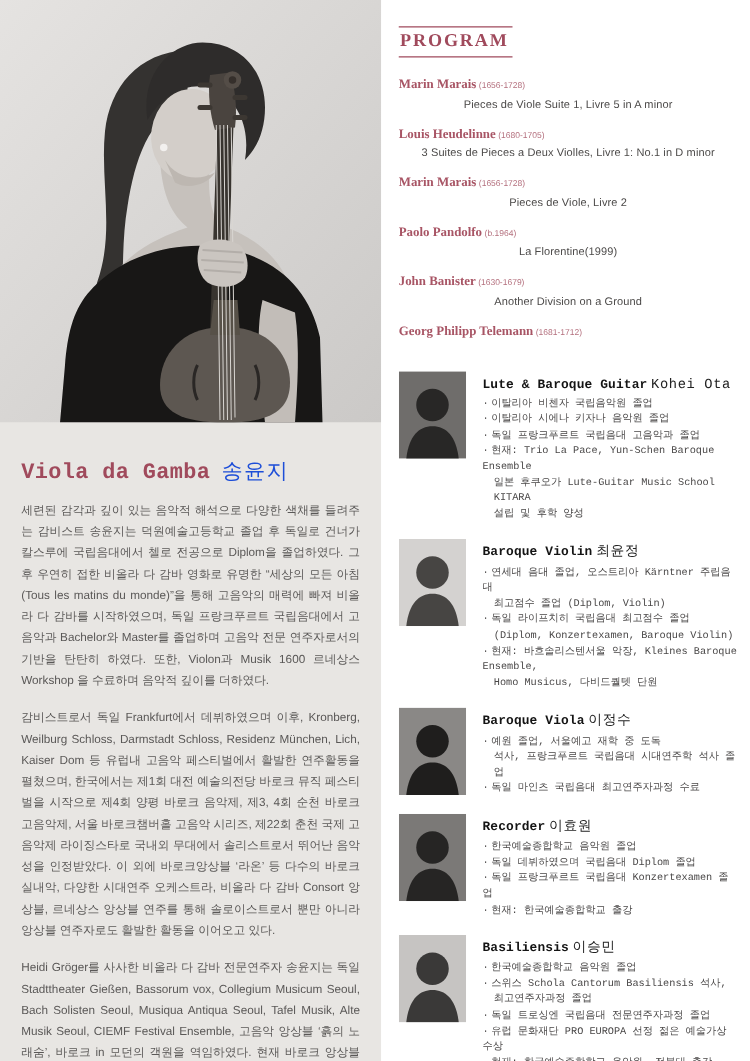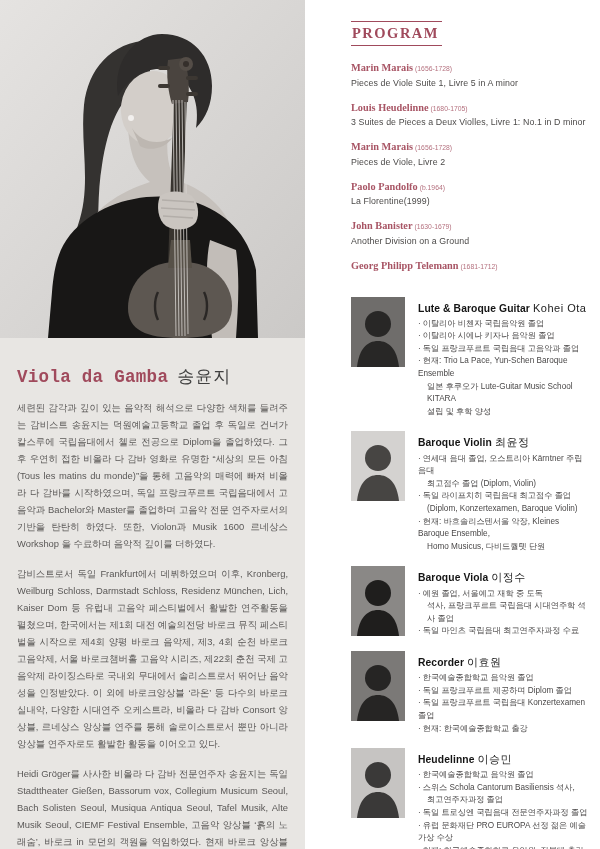--- a/index.html
+++ b/index.html
@@ -6,40 +6,40 @@
   .page{position:relative;width:600px;height:849px;background:#ffffff;overflow:hidden;
         font-family:"Liberation Sans","DejaVu Sans",sans-serif;display:flex;}
   
   .left{width:305px;height:849px;background:#e8e6e3;flex:0 0 auto;}
   .portrait{width:305px;height:338px;overflow:hidden;}
   .portrait svg{display:block;}
   .left-body{padding:16px 17px 0 17px;}
   h1.title{margin:0 0 10px 0;font-weight:normal;line-height:1.1;}
   .t-latin{font-family:Liberation Mono, monospace;font-weight:bold;
            font-size:17.5px;color:#a04a5c;letter-spacing:.3px;}
-  .t-kor{font-size:17px;color:#404040;letter-spacing:1px;text-align:right;}
+  .t-kor{font-size:17px;color:#1d4ed8;letter-spacing:1px;text-align:right;}
   .bio-par{font-size:9.4px;line-height:17px;color:#5a5857;text-align:justify;
            margin:0 0 13px 0;}
   
-  .right{flex:1;padding:21px 10px 12px 14px;background:#ffffff;margin-left:32px;}
+  .right{flex:1;padding:21px 10px 12px 14px;background:#ffffff;}
   .prog-head{display:inline-block;font-family:"Liberation Serif","DejaVu Serif",serif;
              font-weight:bold;font-size:14.5px;letter-spacing:1.5px;color:#a04a5c;
              border-top:1.3px solid #a04a5c;border-bottom:1.3px solid #a04a5c;
              padding:3px 3px 3px 1px;}
   #program-list{margin-top:11px;}
   .prog-item{margin-bottom:9px;}
   .prog-composer{font-family:Liberation Serif, serif;font-weight:bold;
                  font-size:10.3px;color:#a85565;}
   .prog-dates{font-size:6.8px;color:#b4707e;margin-left:2px;}
-  .prog-piece{font-size:8.8px;color:#4c4a49;margin-top:2.5px;letter-spacing:.1px;}
+  .prog-piece{font-size:8.8px;color:#4c4a49;margin-top:2.5px;letter-spacing:.1px;text-align:center;}
   #performer-list{margin-top:24px;}
   .bio{display:flex;margin-bottom:13px;}
   .bio-photo{flex:0 0 auto;width:54px;height:70px;margin-right:13px;overflow:hidden;}
   .bio-photo svg{display:block;}
-  .bio-text{flex:1;min-width:0;}
+  .bio-text{flex:1;min-width:0;font-family:Liberation Mono, monospace;}
   .bio-head{margin:0 0 2px 0;line-height:1.2;}
   .bio-role{font-weight:bold;font-size:10.3px;color:#141414;letter-spacing:.1px;}
   .bio-name{font-size:11px;color:#222;margin-left:3px;letter-spacing:.5px;}
   .bio-line{font-size:8.2px;line-height:12.6px;color:#4a4848;}
   .bio-line .dot{margin-right:2px;color:#4a4848;}
   .bio-line.cont{padding-left:9px;}
 </style>
 </head>
 <body>
 
@@ -197,35 +197,35 @@
           <div class="bio-photo">
             <svg width="54" height="70" viewBox="0 0 54 70" xmlns="http://www.w3.org/2000/svg">
               <rect width="54" height="70" fill="#7b7977"></rect>
               <circle cx="27" cy="27" r="13" fill="#262524"></circle>
               <path d="M6,70 C8,52 16,44 27,44 C38,44 46,52 48,70 Z" fill="#262524"></path>
             </svg>
           </div>
           <div class="bio-text">
             <div class="bio-head"><span class="bio-role">Recorder</span><span class="bio-name">이효원</span></div>
             <div class="bio-line"><span class="dot">·</span><span>한국예술종합학교 음악원 졸업</span></div>
-            <div class="bio-line"><span class="dot">·</span><span>독일 프랑크푸르트 제공하며 Diplom 졸업</span></div>
+            <div class="bio-line"><span class="dot">·</span><span>독일 데뷔하였으며 국립음대 Diplom 졸업</span></div>
             <div class="bio-line"><span class="dot">·</span><span>독일 프랑크푸르트 국립음대 Konzertexamen 졸업</span></div>
             <div class="bio-line"><span class="dot">·</span><span>현재: 한국예술종합학교 출강</span></div>
           </div>
         </div>
         <div class="bio">
           <div class="bio-photo">
             <svg width="54" height="70" viewBox="0 0 54 70" xmlns="http://www.w3.org/2000/svg">
               <rect width="54" height="70" fill="#c6c4c2"></rect>
               <circle cx="27" cy="27" r="13" fill="#3a3938"></circle>
               <path d="M6,70 C8,52 16,44 27,44 C38,44 46,52 48,70 Z" fill="#3a3938"></path>
             </svg>
           </div>
           <div class="bio-text">
-            <div class="bio-head"><span class="bio-role">Heudelinne</span><span class="bio-name">이승민</span></div>
+            <div class="bio-head"><span class="bio-role">Basiliensis</span><span class="bio-name">이승민</span></div>
             <div class="bio-line"><span class="dot">·</span><span>한국예술종합학교 음악원 졸업</span></div>
             <div class="bio-line"><span class="dot">·</span><span>스위스 Schola Cantorum Basiliensis 석사,</span></div>
             <div class="bio-line cont">최고연주자과정 졸업</div>
             <div class="bio-line"><span class="dot">·</span><span>독일 트로싱엔 국립음대 전문연주자과정 졸업</span></div>
             <div class="bio-line"><span class="dot">·</span><span>유럽 문화재단 PRO EUROPA 선정 젊은 예술가상 수상</span></div>
             <div class="bio-line"><span class="dot">·</span><span>현재: 한국예술종합학교 음악원, 전북대 출강</span></div>
           </div>
         </div>
       </div>
   </main>

